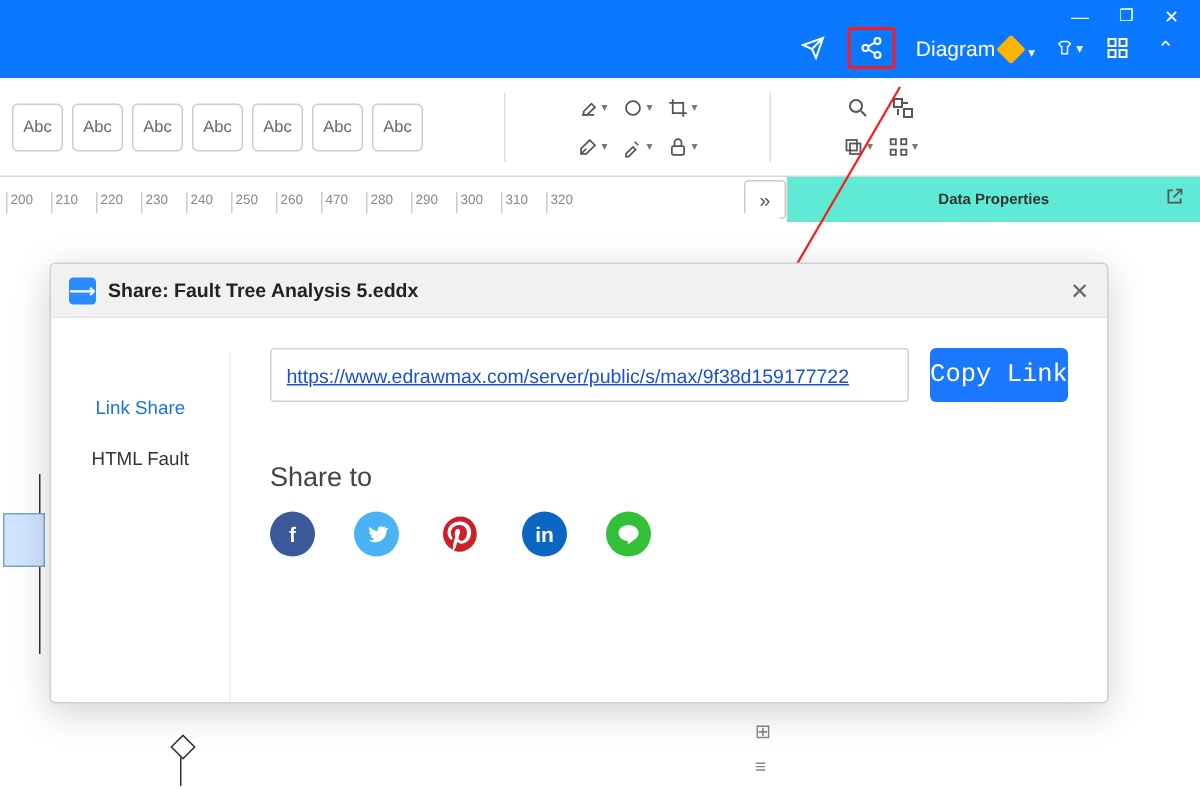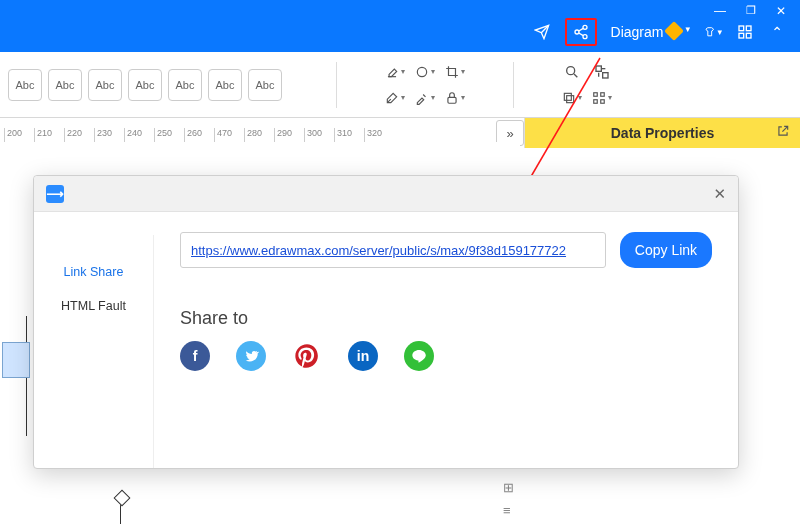--- a/index.html
+++ b/index.html
@@ -38,21 +38,21 @@
     margin-top: 12px;
     margin-right: 6px;
   }
   .title-actions .tbtn { width: 18px; height: 18px; display:flex; align-items:center; justify-content:center; cursor:pointer; }
   .share-highlight {
     border: 2px solid #ff1a1a;
     padding: 4px 6px;
     border-radius: 2px;
     display:flex; align-items:center; justify-content:center;
   }
-  .title-label { color:#fff; font-size:14px; display:flex; align-items:flex-start; gap:4px; }
+  .title-label { color:#fff; font-size:14px; display:flex; align-items:flex-end; gap:4px; }
   .diamond {
     width: 14px; height:14px;
     background: #ffb400;
     transform: rotate(45deg);
     display:inline-block;
     border-radius:2px;
   }
   
   .toolbar {
     height: 66px;
@@ -94,24 +94,24 @@
   }
   .ruler .tick { width:30px; flex:none; border-left:1px solid #ccc; padding-left:2px; height:16px; }
   .overflow-btn {
     width:28px; height:26px; border:1px solid #ccc; border-radius:3px;
     display:flex; align-items:center; justify-content:center; font-size:13px; color:#555;
     margin-left:4px; background:#fff; cursor:pointer;
   }
   .panel-header {
     flex:none; width:276px; height:30px;
     display:flex; align-items:center; justify-content:center;
-    font-weight:600; font-size:14px;
+    font-weight:600; font-size:10px;
     border-left:1px solid #ddd;
     position:relative;
-    background:#fde047;
+    background:#5eead4;
   }
   .panel-header .popout {
     position:absolute; right:10px; top:6px; cursor:pointer; color:#555;
   }
   
   .canvas-area {
     position:absolute; top:142px; left:0; right:280px; bottom:0;
     background:#fff;
   }
   .box-stub { position:absolute; left:2px; top:200px; width:28px; height:36px; background:#cfe4ff; border:1px solid #7aa4d0; }
@@ -159,21 +159,21 @@
   .modal-main .desc { font-size:13px; color:#333; margin-bottom:20px; }
   .link-row { display:flex; gap:14px; align-items:flex-end; margin-bottom:40px; }
   .link-input {
     flex:1; height:36px; border:1px solid #cfcfcf; border-radius:3px;
     padding:0 10px; font-size:13px; color:#1a4fd8;
     text-decoration:underline;
     background:#fff;
   }
   .copy-btn {
     width:92px; height:36px; background:#1a78ff; color:#fff;
-    border:none; border-radius:15px; font-size:14px; cursor:pointer;
+    border:none; border-radius:4px; font-size:17px; cursor:pointer;font-family:Liberation Mono, monospace;
   }
   .share-to { font-size:18px; color:#444; margin-bottom:12px; }
   .socials { display:flex; gap:26px; }
   .sicon { width:30px; height:30px; border-radius:50%; display:flex; align-items:center; justify-content:center; color:#fff; font-weight:bold; font-size:14px; cursor:pointer; }
   .fb { background:#3b5998; }
   .tw { background:#4ab3f4; }
   .pin { background:#fff; color:#cd1f27; border:0; font-size:22px; }
   .li { background:#0a66c2; }
   .line { background:#33c038; }
   
@@ -360,20 +360,21 @@
       <marker id="ah" markerWidth="8" markerHeight="8" refX="6" refY="3" orient="auto">
         <path d="M0,0 L6,3 L0,6 Z" fill="#ff1a1a"></path>
       </marker>
     </defs>
   <line x1="80" y1="6" x2="2" y2="140" stroke="#ff1a1a" stroke-width="1.5" marker-end="url(#ah)"></line>
 </svg>
 
 <div class="modal">
   <div class="modal-head">
     <div class="logo">⟶</div>
+    <div class="title">Share: Fault Tree Analysis 5.eddx</div>
     <div class="close">✕</div>
   </div>
   <div class="modal-body">
     <div class="modal-side">
       <div class="active">Link Share</div>
       <div>HTML Fault</div>
     </div>
     <div class="modal-main">
       <div class="link-row">
         <input class="link-input" readonly="" value="https://www.edrawmax.com/server/public/s/max/9f38d159177722" style="">

